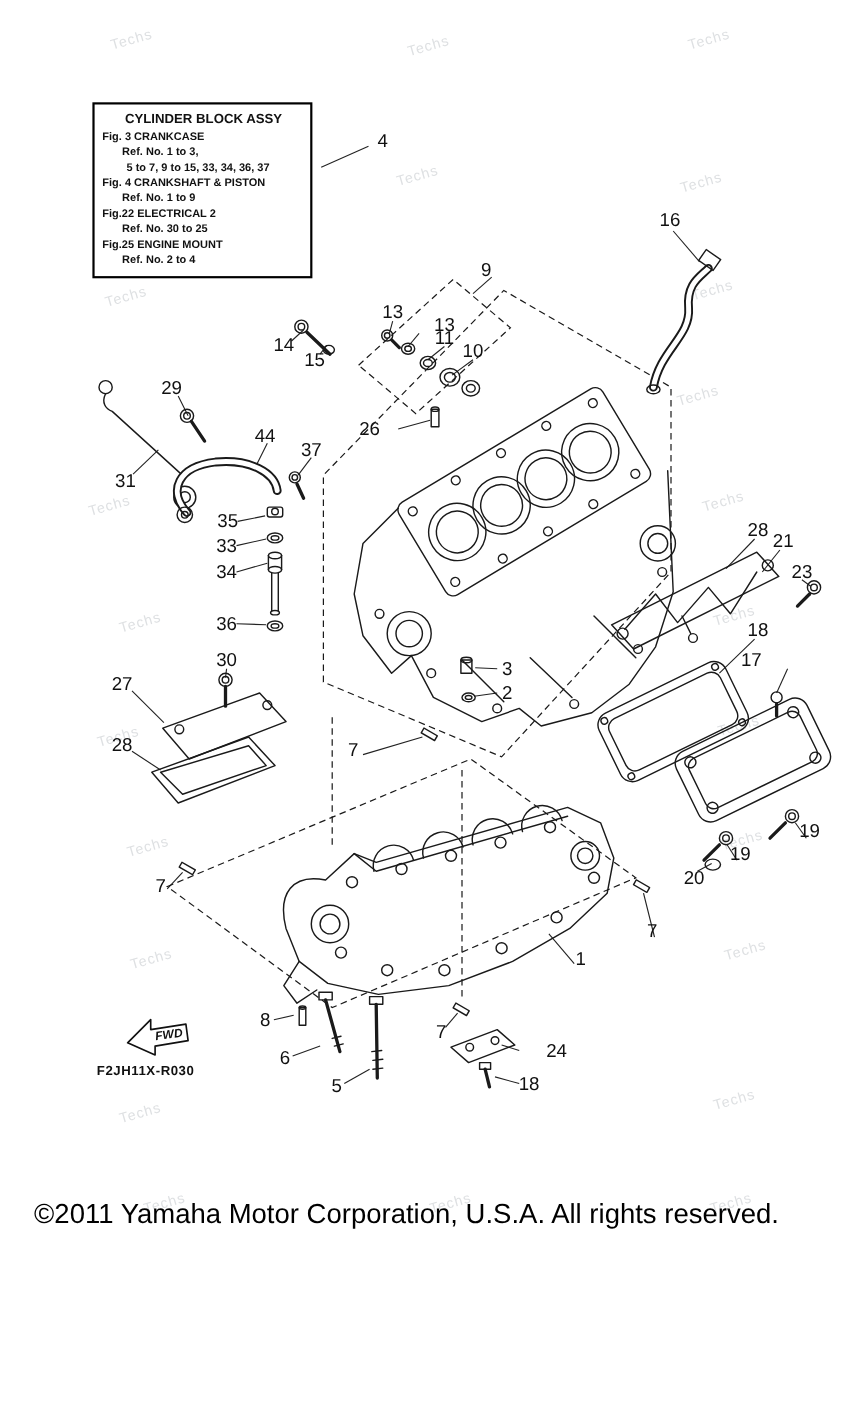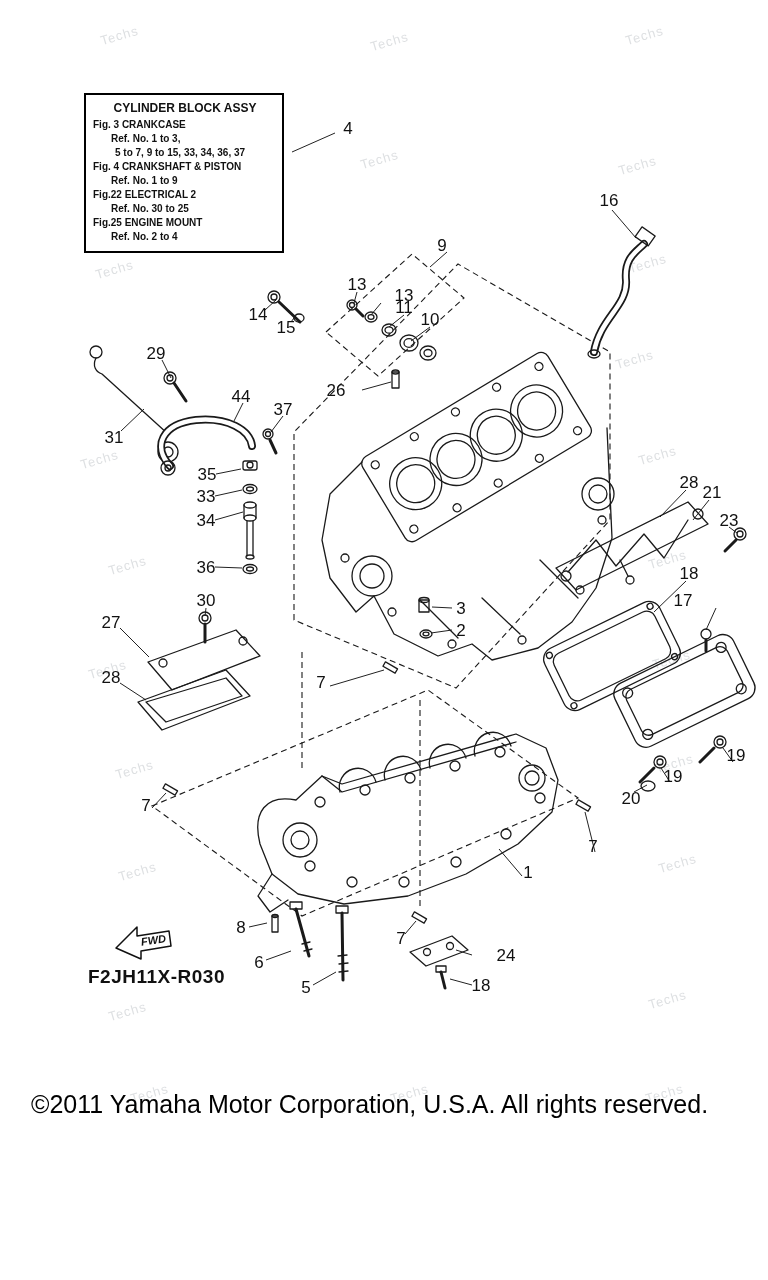--- a/index.html
+++ b/index.html
@@ -17,21 +17,21 @@
     font-size:10px;font-weight:bold;line-height:14px;white-space:nowrap;
   }
   .infobox .title{text-align:center;font-size:12px;line-height:16px;margin-bottom:2px;}
   .ind1{padding-left:18px;}
   .ind2{padding-left:22px;}
   .callout{
     position:absolute;transform:translate(-50%,-50%);
     font-size:17px;color:#111;line-height:17px;
   }
   .code{
-    position:absolute;left:88px;top:966px;font-size:19px;font-weight:bold;letter-spacing:.5px;
+    position:absolute;left:88px;top:966px;font-size:12px;font-weight:bold;letter-spacing:.5px;
   }
   .copyright{
     position:absolute;left:31px;top:1090px;font-size:25px;color:#000;white-space:nowrap;
   }
   svg.diagram{position:absolute;left:0;top:0;}
   svg .s{stroke:#1a1a1a;fill:none;stroke-width:1.3;stroke-linejoin:round;stroke-linecap:round;}
   svg .dash{stroke:#1a1a1a;fill:none;stroke-width:1.1;stroke-dasharray:6 4;}
   svg .ld{stroke:#222;stroke-width:1;}
   svg .tube{stroke:#1a1a1a;fill:none;stroke-width:8;stroke-linecap:round;}
   svg .tubein{stroke:#fff;fill:none;stroke-width:4.5;stroke-linecap:round;}

